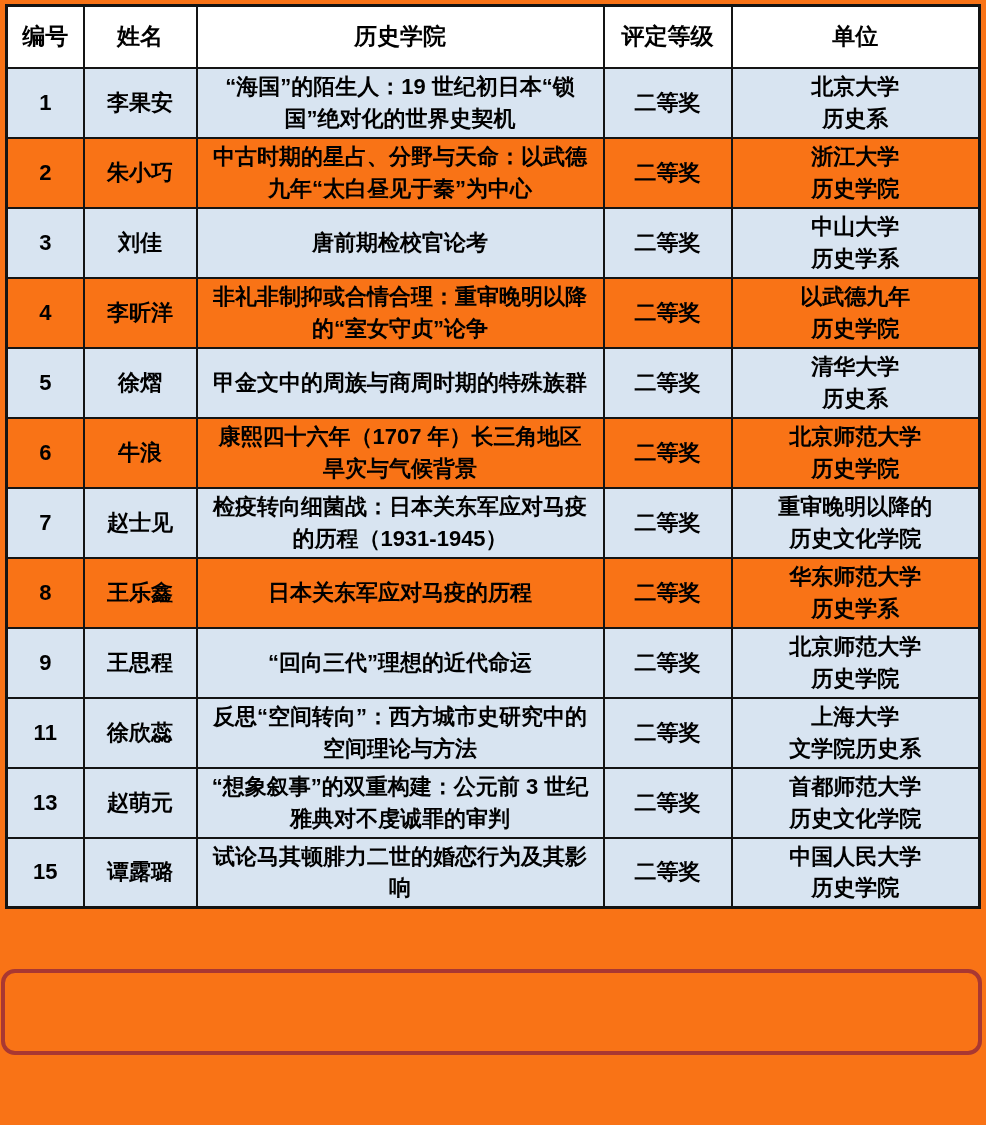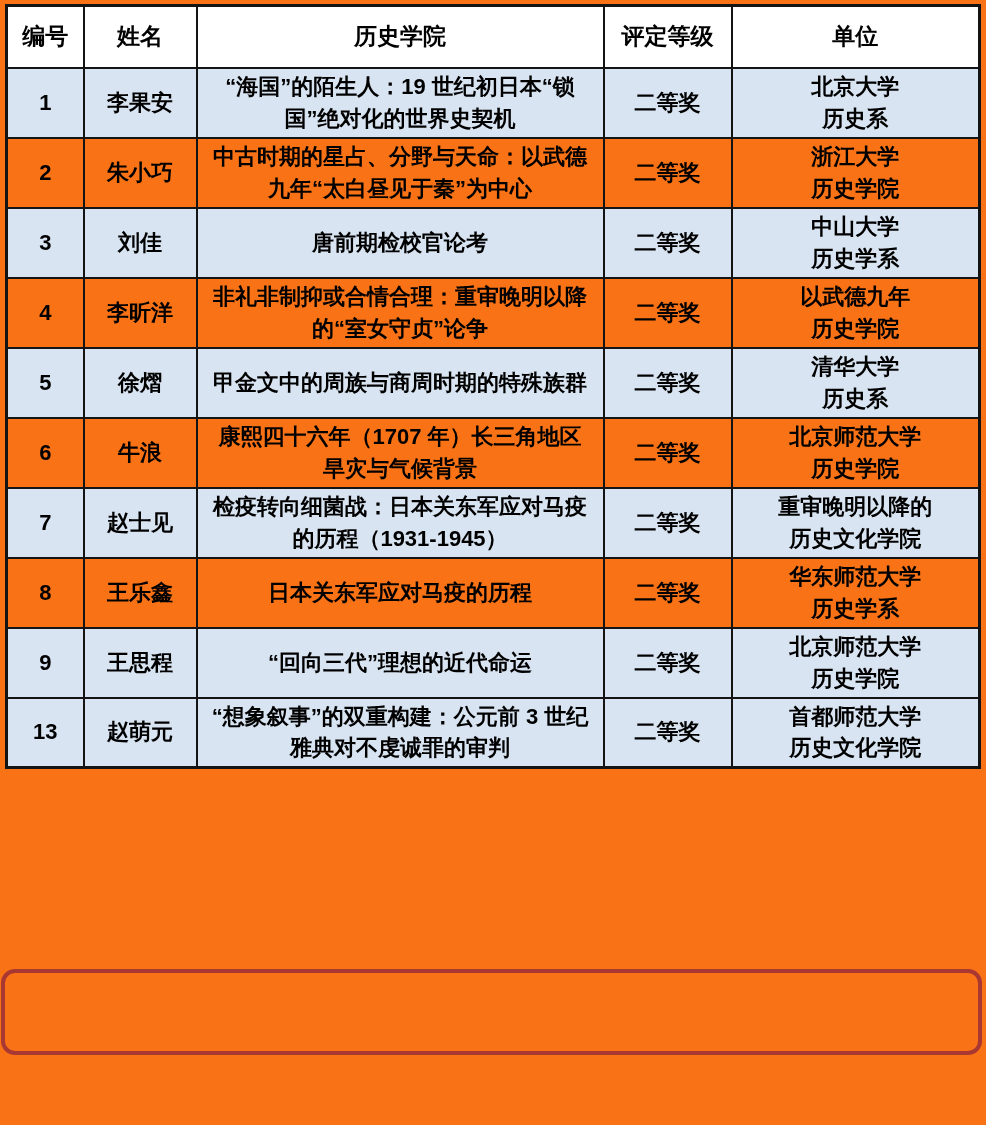--- a/index.html
+++ b/index.html
@@ -138,25 +138,41 @@
       </tr>
       <tr class="alt">
         <td>9</td>
         <td>王思程</td>
         <td class="title-cell">“回向三代”理想的近代命运</td>
         <td>二等奖</td>
         <td class="unit-cell">北京师范大学
 历史学院</td>
       </tr>
       <tr class="alt">
+        <td>11</td>
+        <td>徐欣蕊</td>
+        <td class="title-cell">反思“空间转向”：西方城市史研究中的空间理论与方法</td>
+        <td>二等奖</td>
+        <td class="unit-cell">上海大学
+文学院历史系</td>
+      </tr>
+      <tr class="alt">
         <td>13</td>
         <td>赵萌元</td>
         <td class="title-cell">“想象叙事”的双重构建：公元前 3 世纪雅典对不虔诚罪的审判</td>
         <td>二等奖</td>
         <td class="unit-cell">首都师范大学
 历史文化学院</td>
+      </tr>
+      <tr class="alt">
+        <td>15</td>
+        <td>谭露璐</td>
+        <td class="title-cell">试论马其顿腓力二世的婚恋行为及其影响</td>
+        <td>二等奖</td>
+        <td class="unit-cell">中国人民大学
+历史学院</td>
       </tr>
     </tbody>
   </table>
 
   <div class="highlight-ring"></div>
 
 </div>
 
 </body></html>

